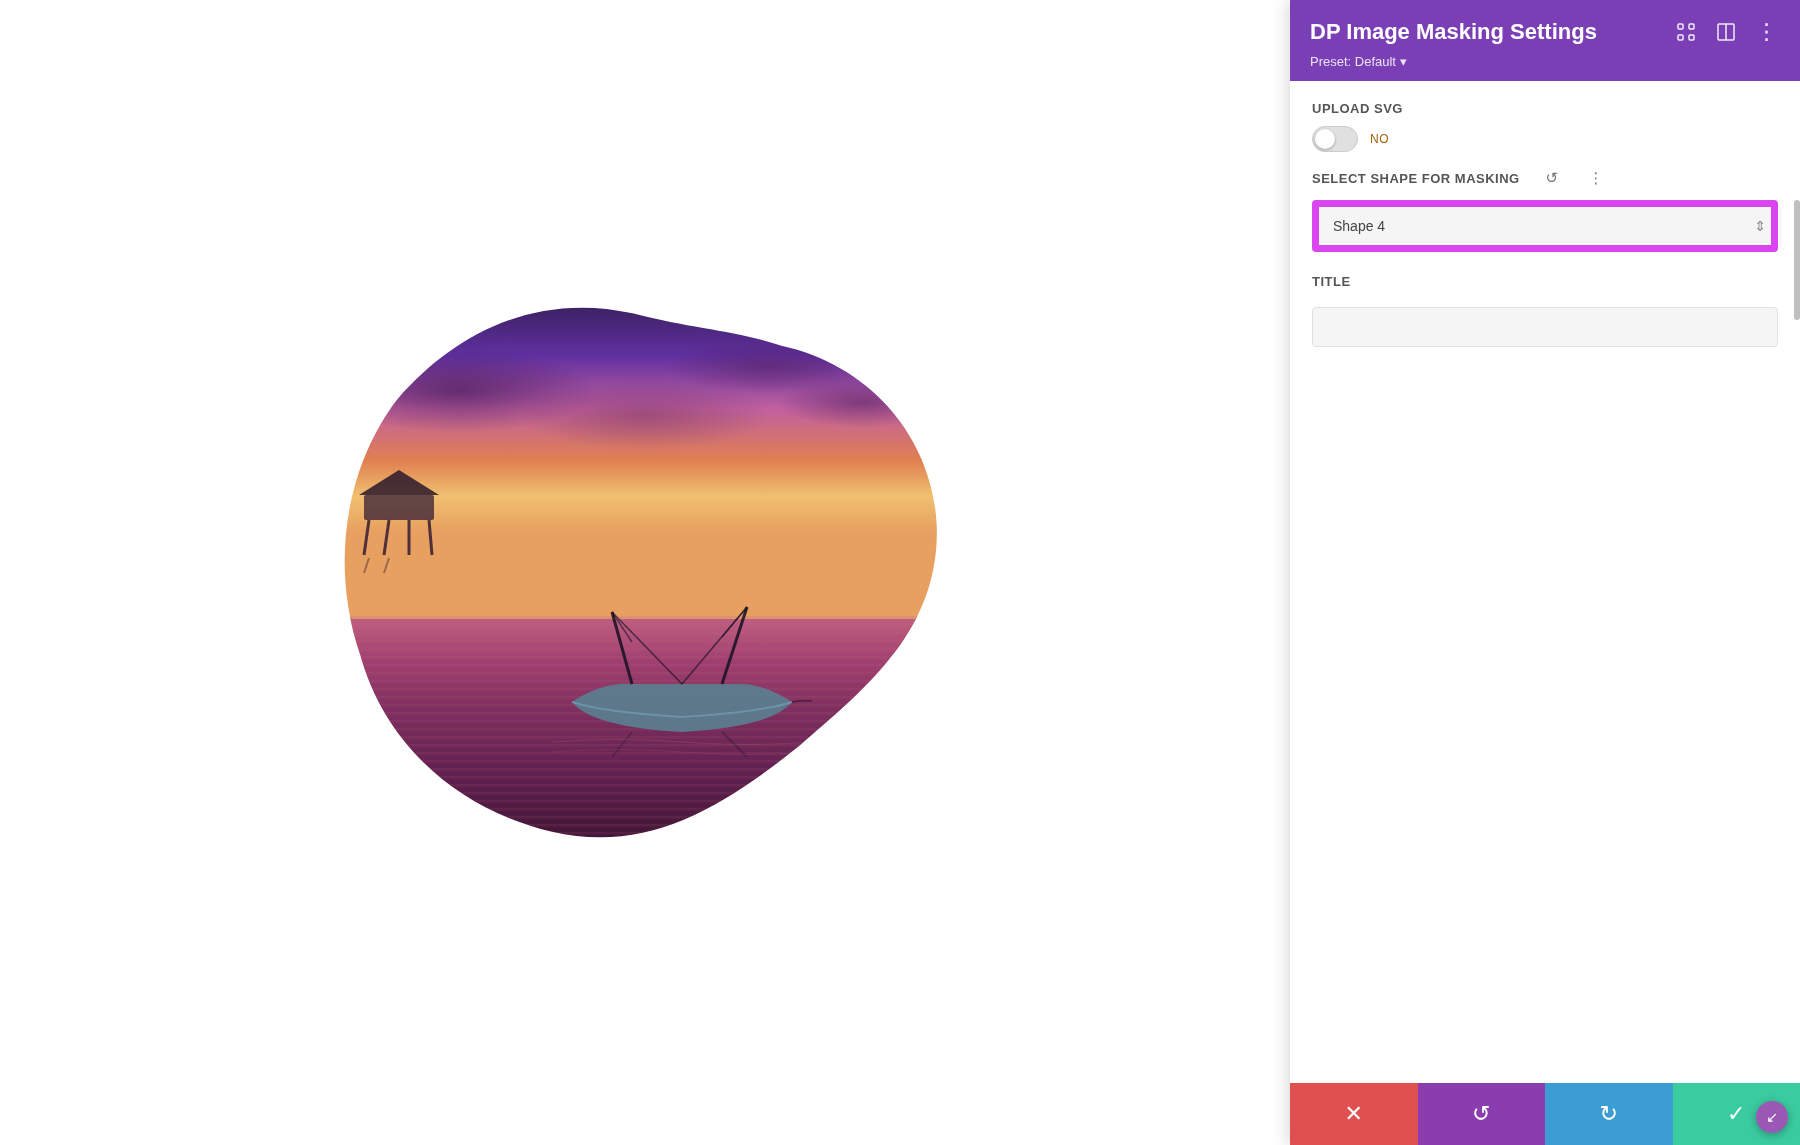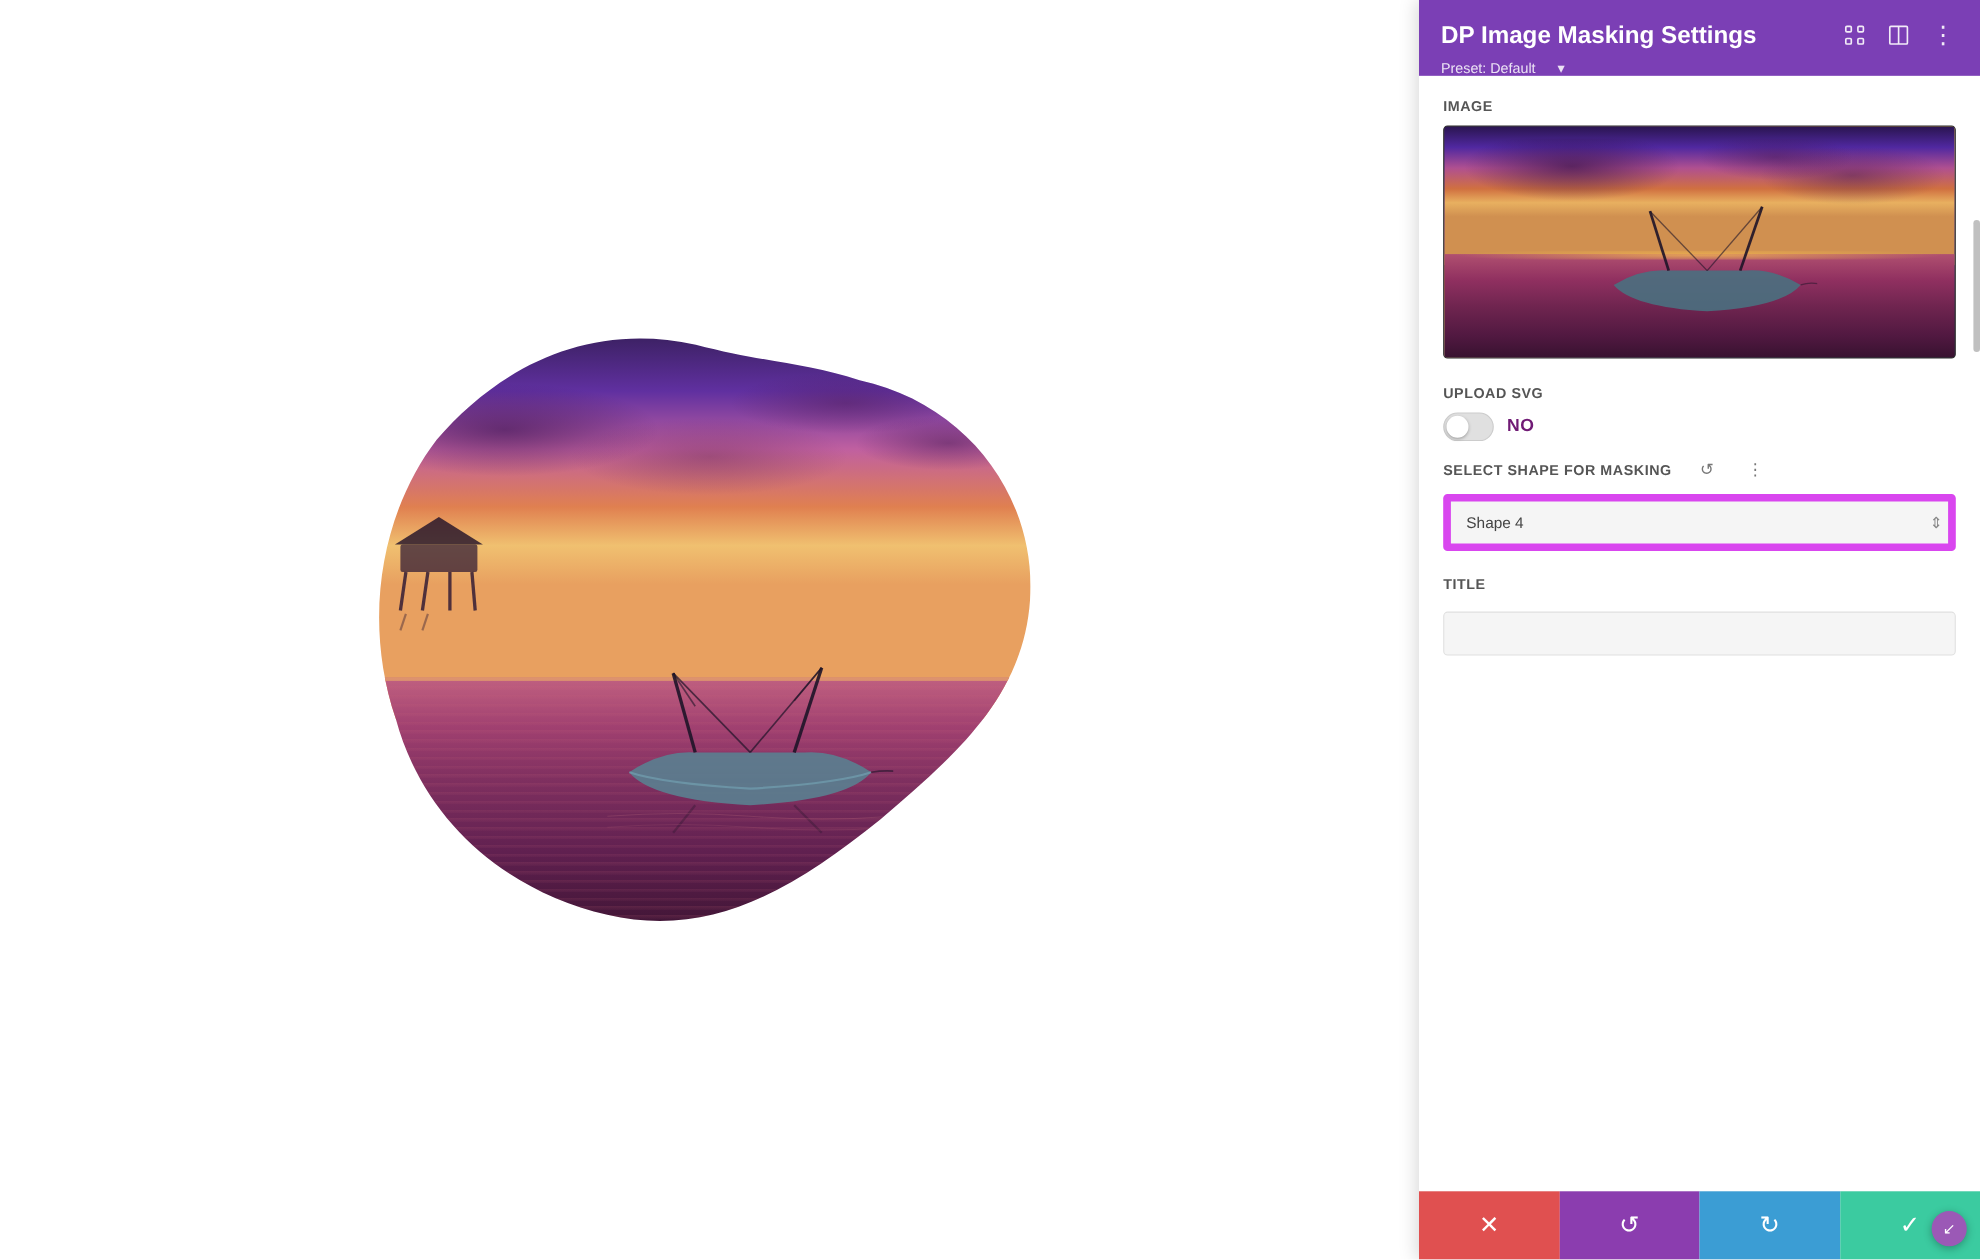--- a/index.html
+++ b/index.html
@@ -154,23 +154,24 @@
       display: flex;
       align-items: center;
       justify-content: center;
       width: 28px;
       height: 28px;
     }
 
     .panel-preset {
       font-size: 13px;
       color: rgba(255,255,255,0.85);
-      display: flex;
-      align-items: center;
-      gap: 20px;
+      margin-bottom: 12px;
+      display: flex;
+      align-items: center;
+      gap: 4px;
       cursor: pointer;
     }
 
     
     .panel-tabs {
       display: flex;
       background: #6b2fa5;
       margin-top: 2px;
     }
 
@@ -328,23 +329,23 @@
       top: 2px;
       left: 2px;
       width: 20px;
       height: 20px;
       background: white;
       border-radius: 50%;
       box-shadow: 0 1px 3px rgba(0,0,0,0.3);
     }
 
     .toggle-label {
-      font-size: 16px;
-      font-weight: 700;
-      color: #701a75;
+      font-size: 12px;
+      font-weight: 400;
+      color: #a16207;
       letter-spacing: 0.5px;
     }
 
     
     .shape-section {
       margin-bottom: 22px;
     }
 
     .shape-label-row {
       display: flex;
@@ -568,40 +569,20 @@
     </div>
     <div class="panel-preset">
       <span>Preset: Default</span>
       <span>▾</span>
     </div>
 
   </div>
 
   <div class="panel-content">
 
-    <div class="image-section" style="margin-bottom:24px;">
-      <div class="section-label">Image</div>
-      <div class="image-preview-container">
-        <div class="image-preview">
-          <div class="preview-sky"></div>
-          <div class="preview-clouds"></div>
-          <div class="preview-water"></div>
-          <div class="preview-horizon-glow"></div>
-
-          <svg style="position:absolute;bottom:15%;left:30%;" width="200" height="110" viewBox="0 0 200 110">
-            <path d="M15,75 Q40,60 65,62 L135,62 Q160,60 185,75 Q168,95 100,99 Q32,95 15,75 Z" fill="#4a7080" opacity="0.9"></path>
-            <line x1="65" y1="62" x2="48" y2="8" stroke="rgba(30,20,40,0.9)" stroke-width="2.5"></line>
-            <line x1="48" y1="8" x2="100" y2="62" stroke="rgba(30,20,40,0.6)" stroke-width="1.2"></line>
-            <line x1="130" y1="62" x2="150" y2="4" stroke="rgba(30,20,40,0.9)" stroke-width="2.5"></line>
-            <line x1="150" y1="4" x2="100" y2="62" stroke="rgba(30,20,40,0.6)" stroke-width="1.2"></line>
-            <path d="M185,75 Q200,70 215,80" fill="none" stroke="rgba(30,20,40,0.5)" stroke-width="1.2"></path>
-          </svg>
-        </div>
-      </div>
-    </div>
 
     <div class="upload-svg-section">
       <div class="section-label">Upload SVG</div>
       <div class="toggle-row">
         <div class="toggle-switch">
           <div class="toggle-knob"></div>
         </div>
         <span class="toggle-label">NO</span>
       </div>
     </div>

